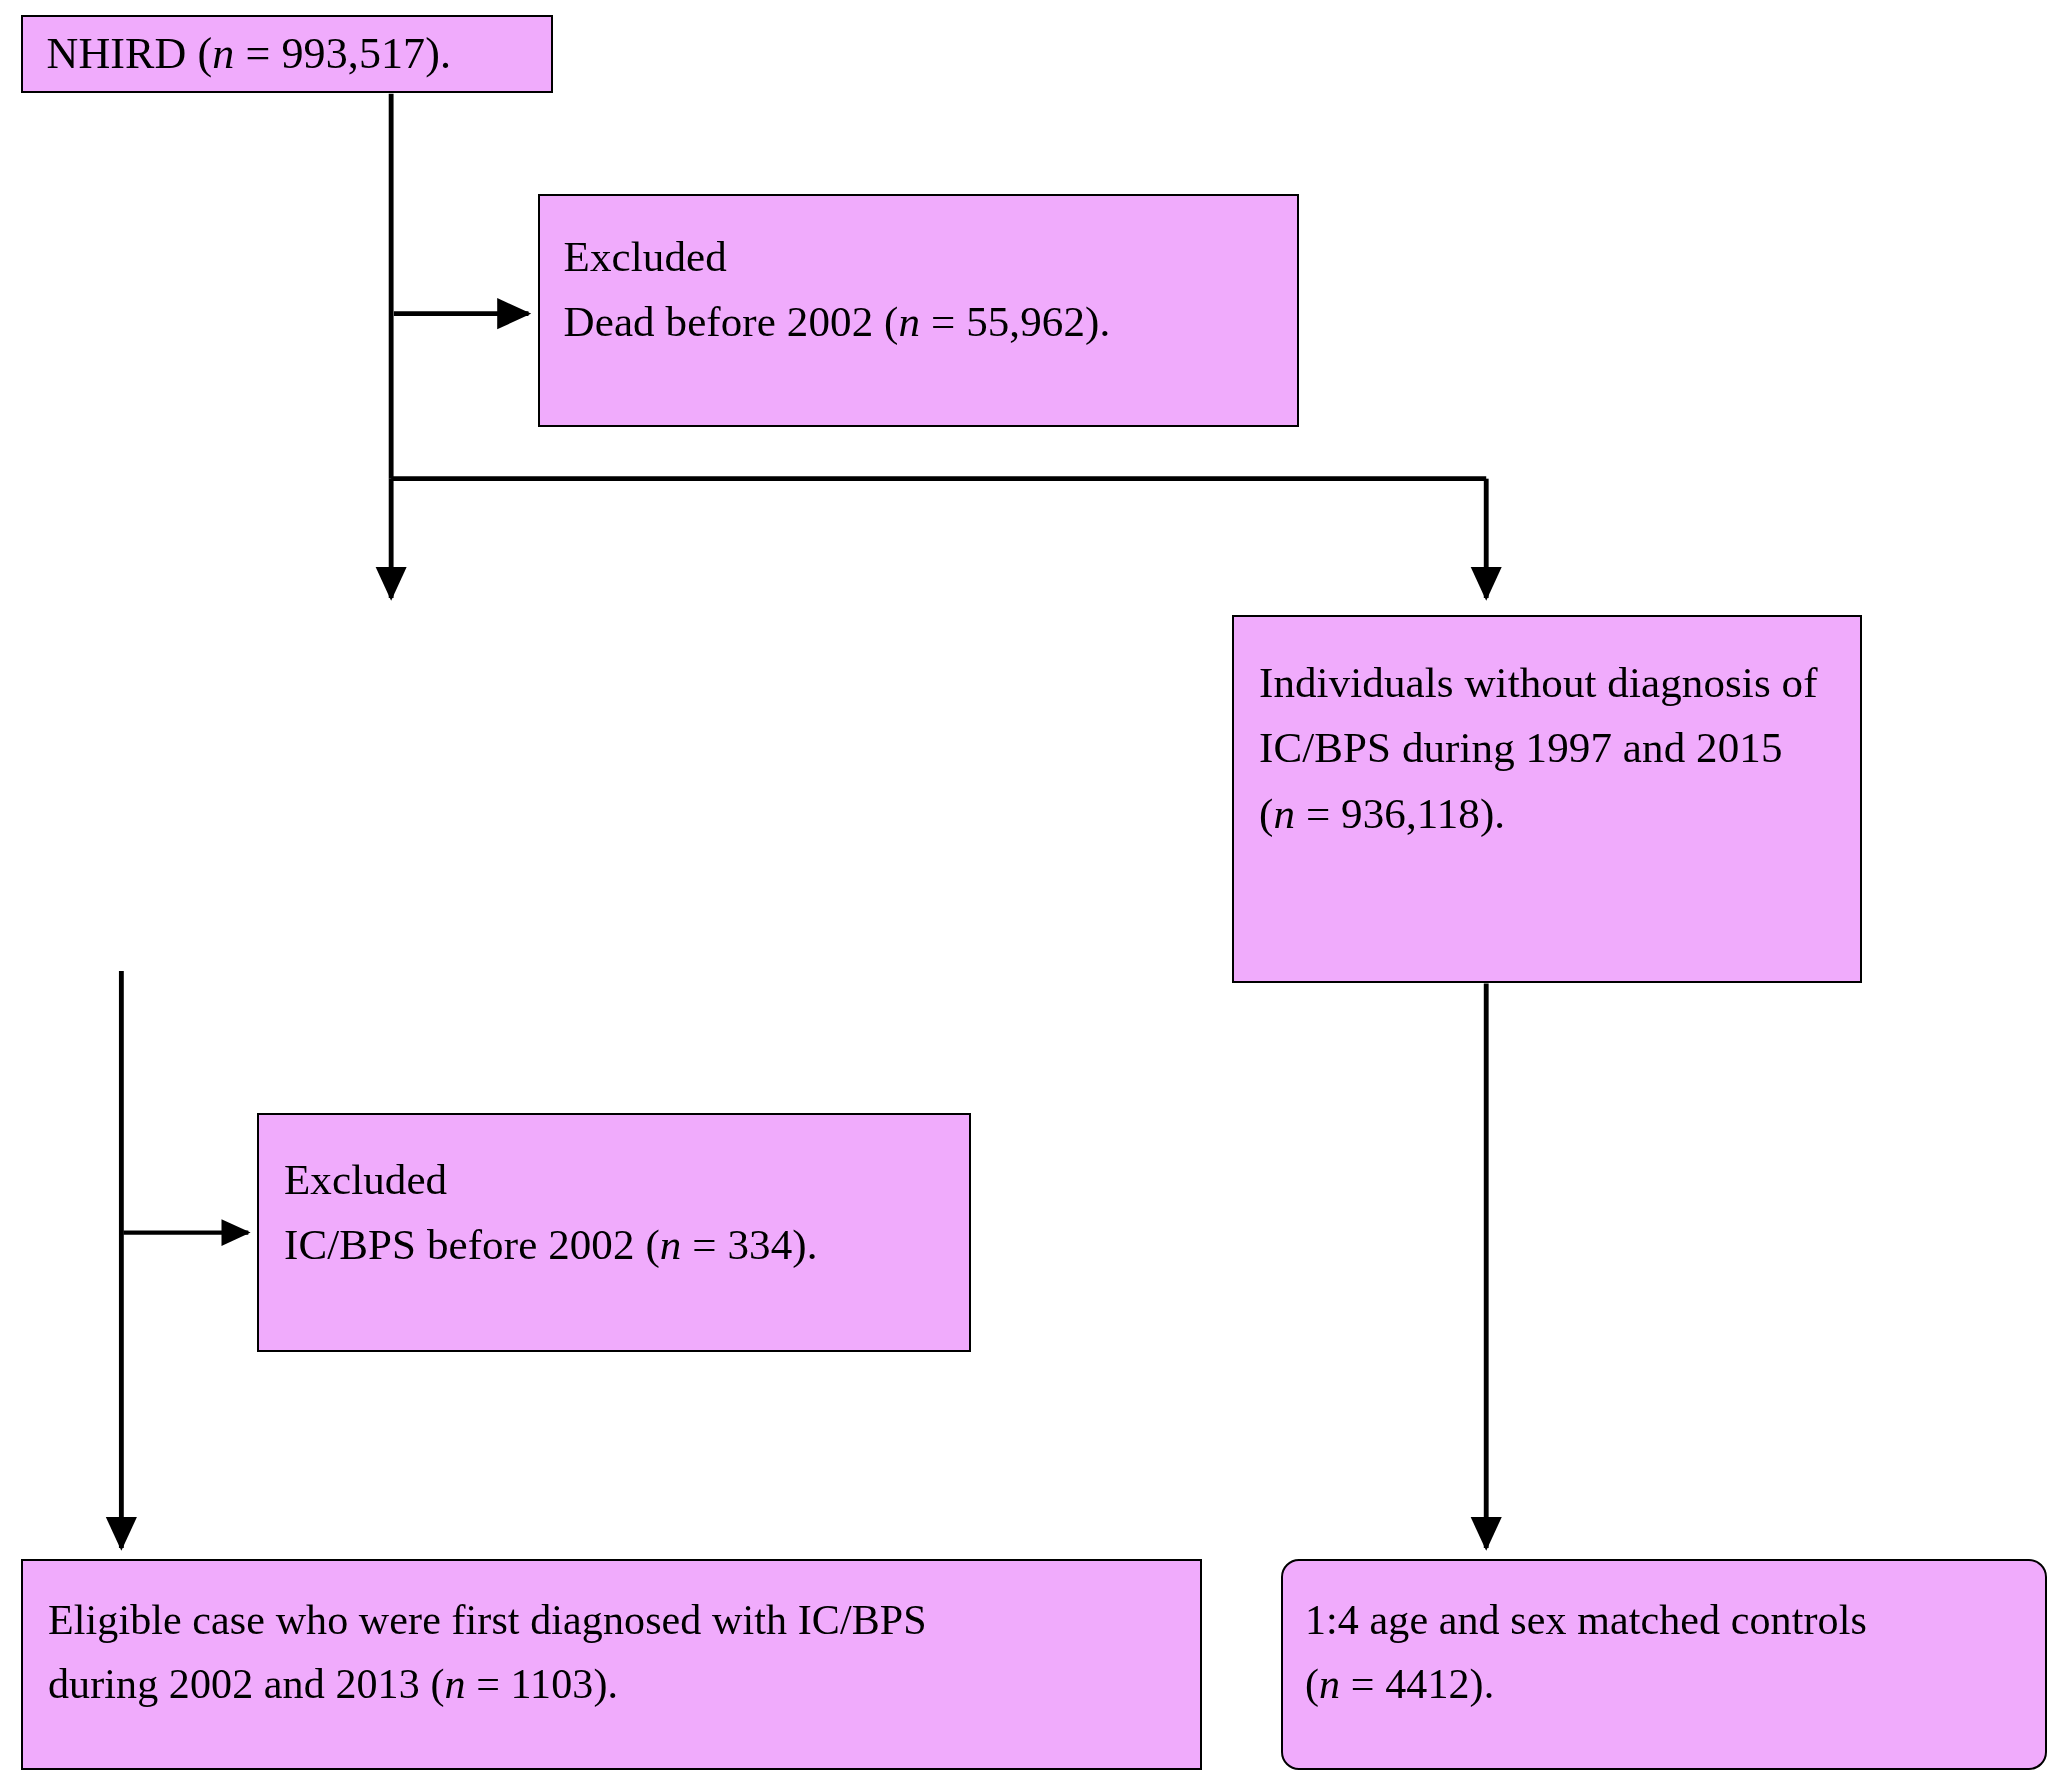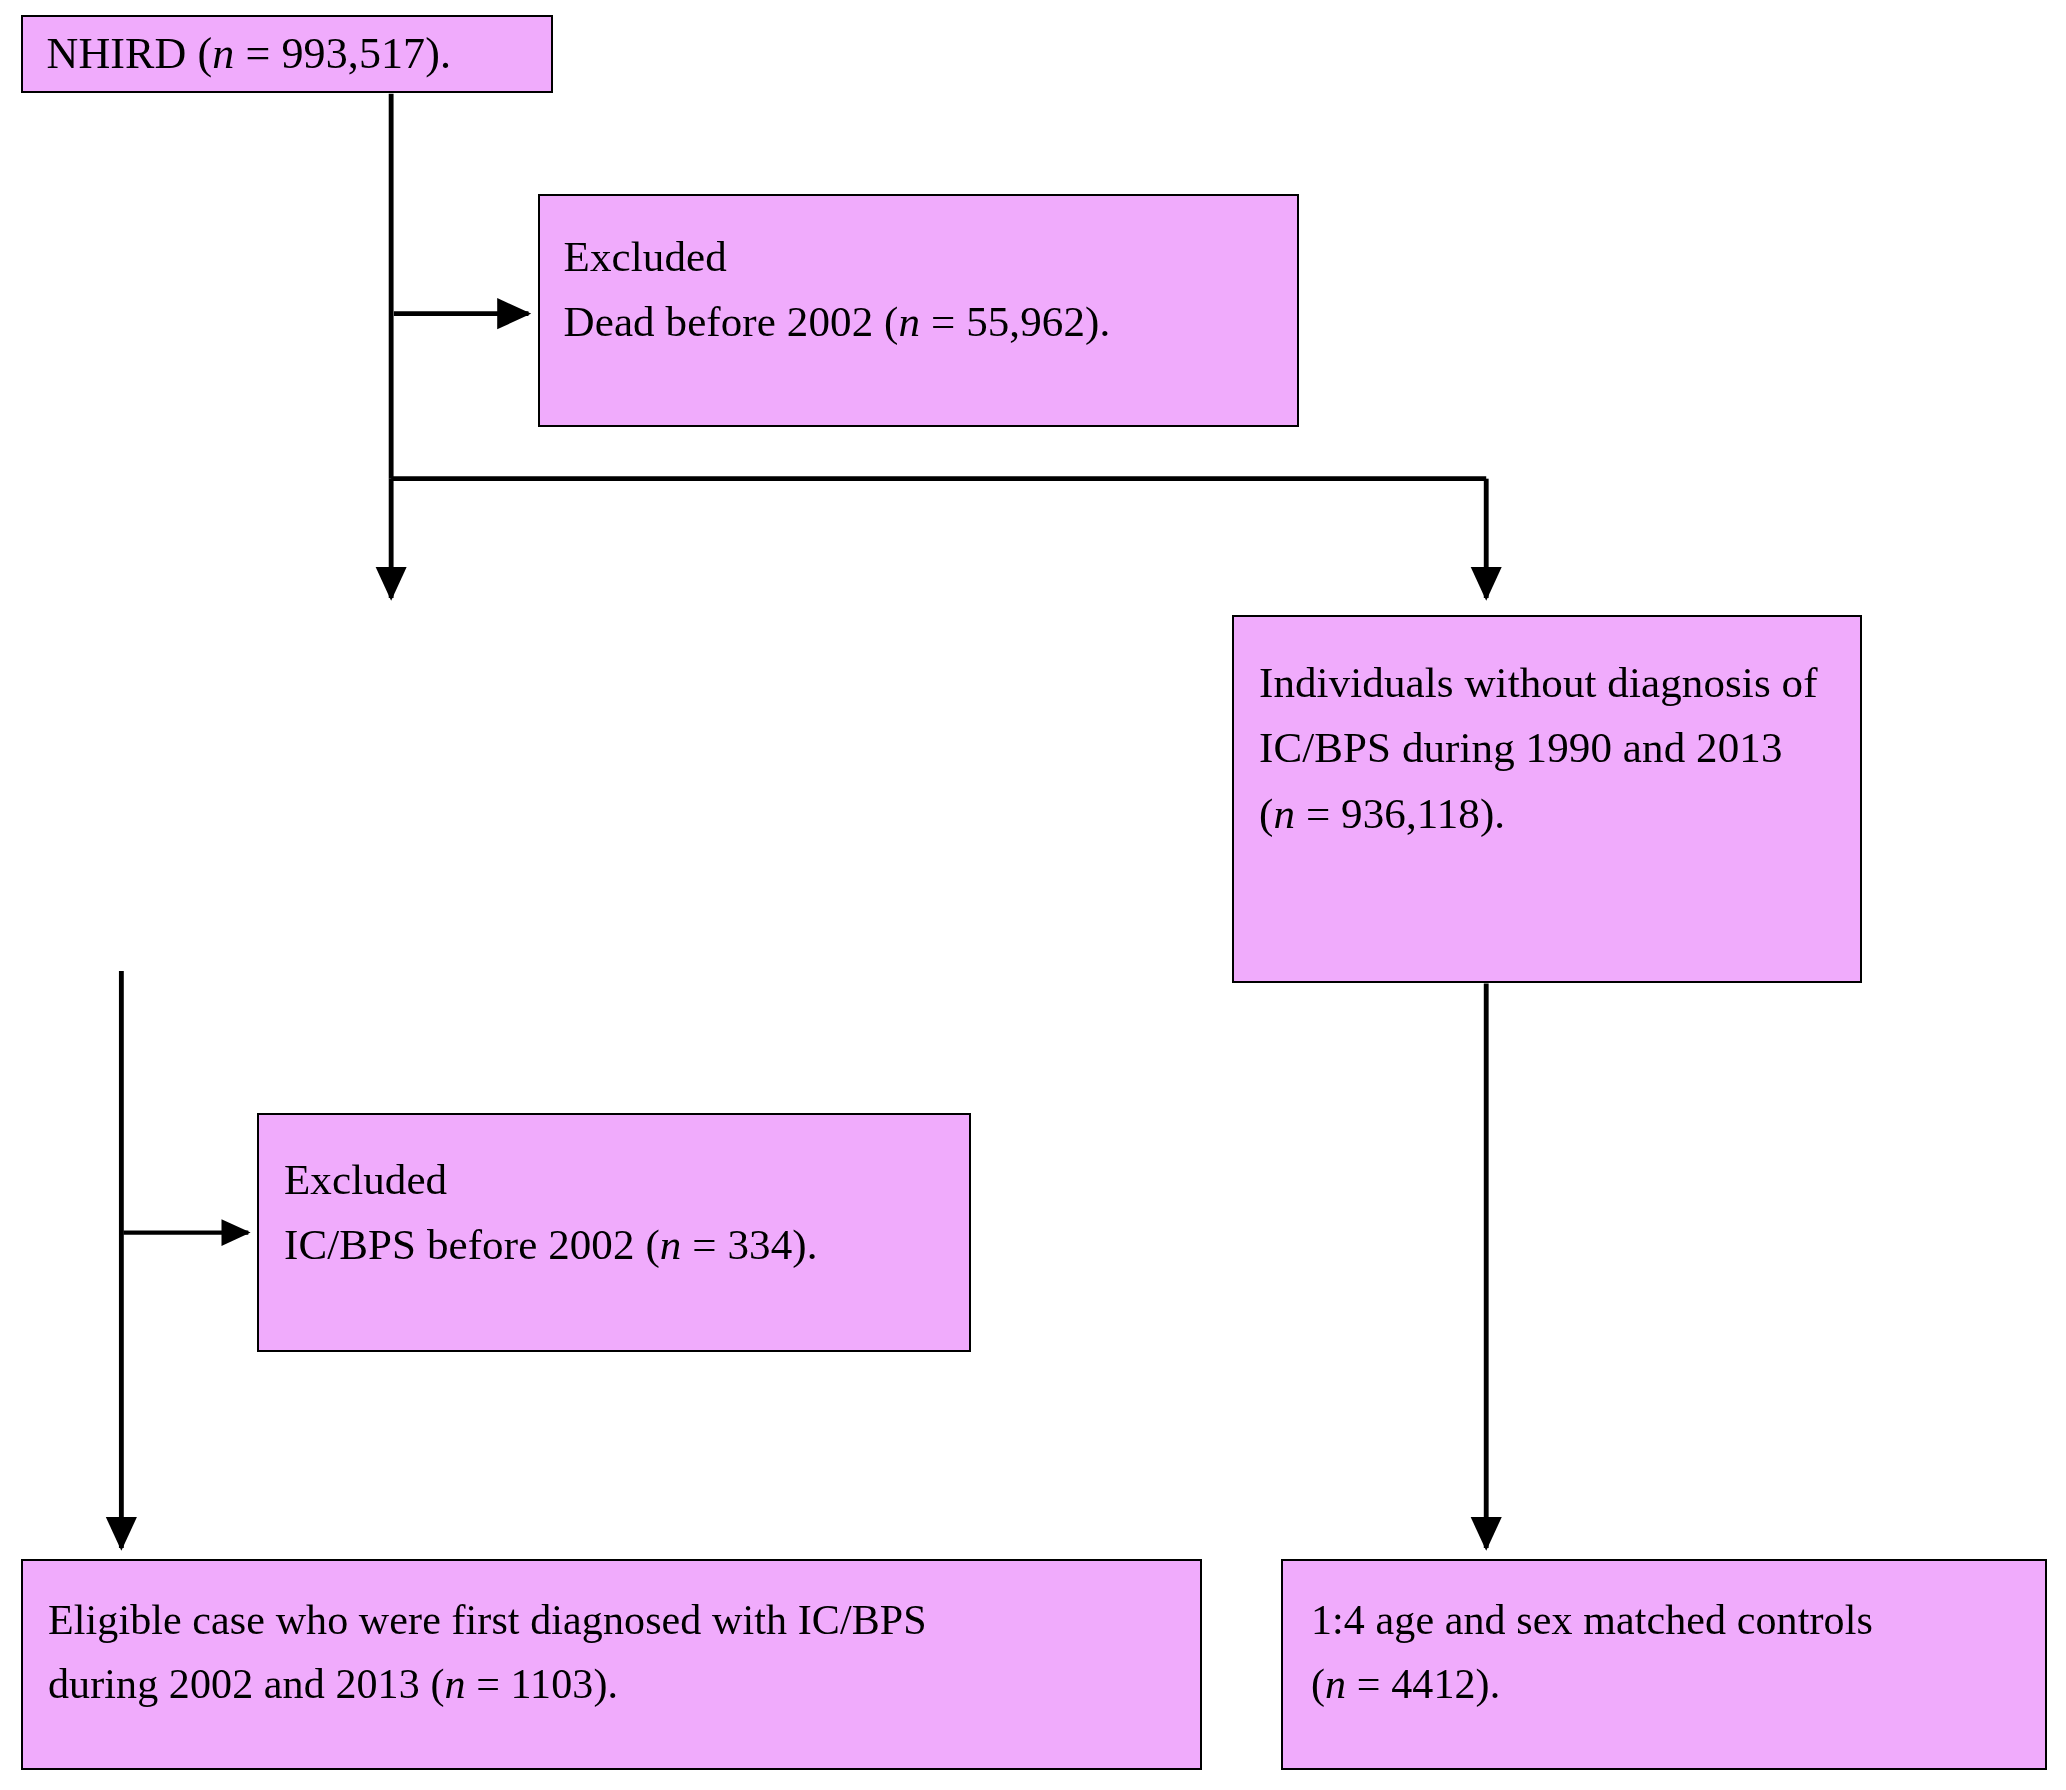--- a/index.html
+++ b/index.html
@@ -36,21 +36,21 @@
     height:1791px;
     pointer-events:none;
   }
   
   #node-nhird      {left:21px;  top:15.3px;   width:532px;  height:78px; padding:0 23.6px;}
   #node-excl-dead  {left:538px; top:194px;  width:761px; height:233px; padding:28px 23.6px 0 23.6px;}
   #node-cases      {left:21px;  top:616px;  width:909px; height:355px; padding:33px 25px 0 25px;}
   #node-nocases    {left:1232px;top:615px;  width:630px; height:368px; padding:33px 25px 0 25px;}
   #node-excl-icbps {left:257px; top:1113px; width:714px; height:239px; padding:32px 25px 0 25px;}
   #node-eligible   {left:21px;  top:1559px; width:1181px; height:211px; padding:28px 25px 0 25px;}
-  #node-controls   {left:1281px;top:1559px; width:766px; height:211px; padding:28px 25px 0 28px;}
+  #node-controls   {left:1281px;top:1559px; width:766px; height:211px; padding:28px 25px 0 22px;border-radius:18px;}
 
   #node-nhird .line{font-size:44px;}
   #node-eligible .line{font-size:42px;}
   #node-controls .line{font-size:42px;}
 </style>
 </head>
 <body>
 
 <div id="canvas">
 
@@ -92,21 +92,21 @@
       <span>Dead before 2002 (</span><span class="ital">n</span><span> = 55,962).</span>
     </div>
   </div>
 
 
   <div class="node topaligned" id="node-nocases">
     <div class="line">
       <span>Individuals without diagnosis of</span><span class="ital"></span><span></span>
     </div>
     <div class="line">
-      <span>IC/BPS  during 1990 and 2013</span><span class="ital"></span><span></span>
+      <span>IC/BPS  during 1997 and 2015</span><span class="ital"></span><span></span>
     </div>
     <div class="line">
       <span>(</span><span class="ital">n</span><span> = 936,118).</span>
     </div>
   </div>
 
   <div class="node topaligned" id="node-excl-icbps">
     <div class="line">
       <span>Excluded</span><span class="ital"></span><span></span>
     </div>

